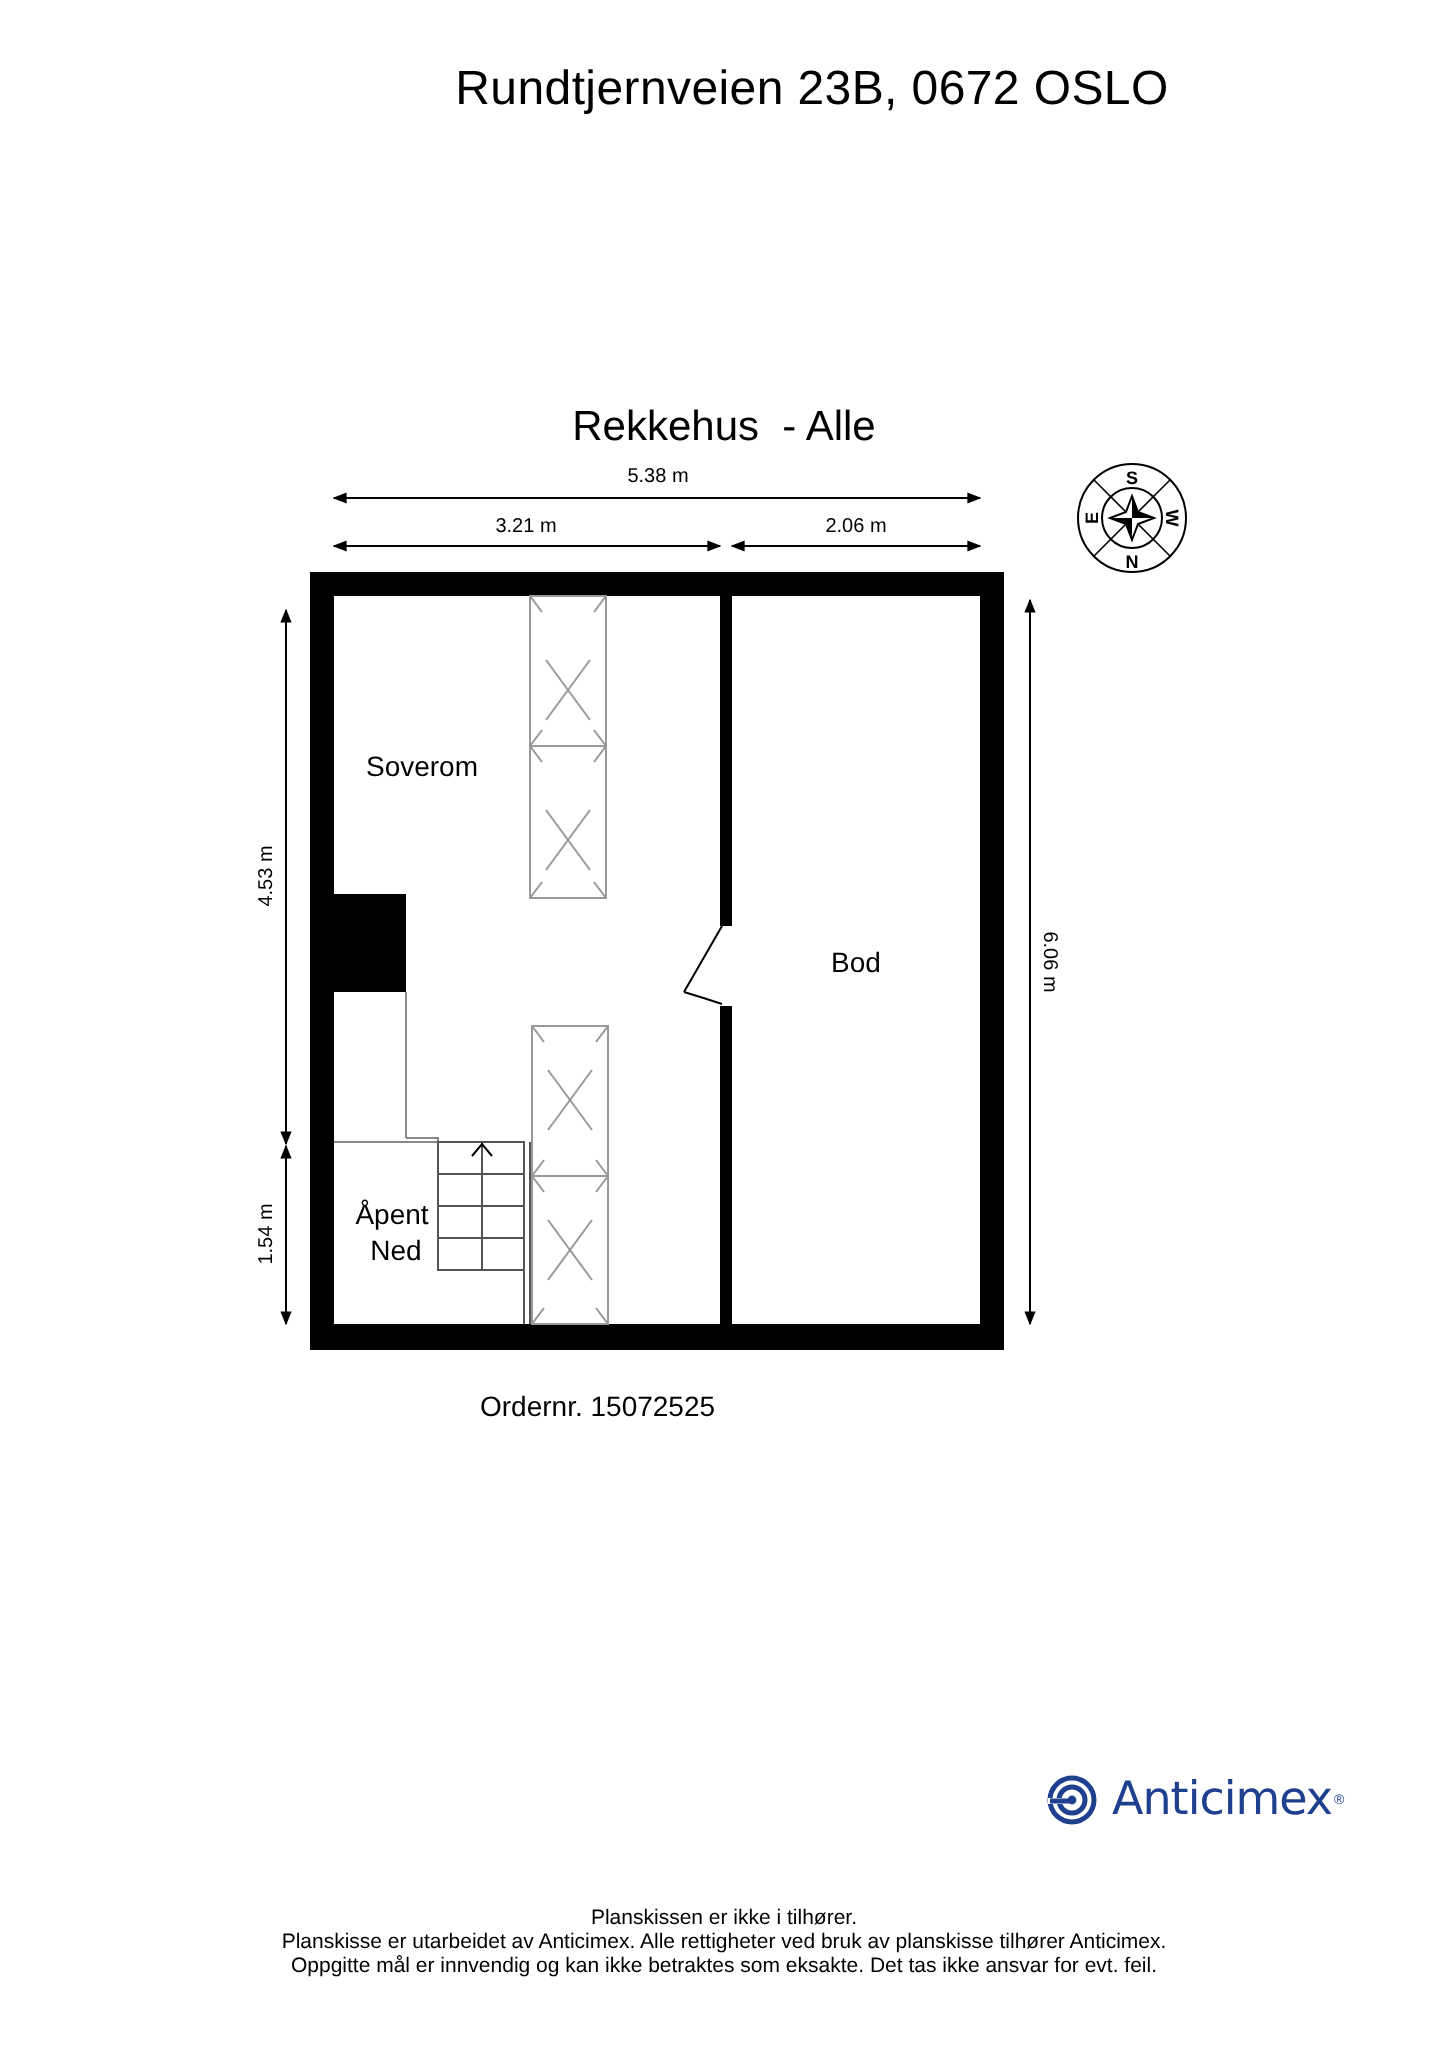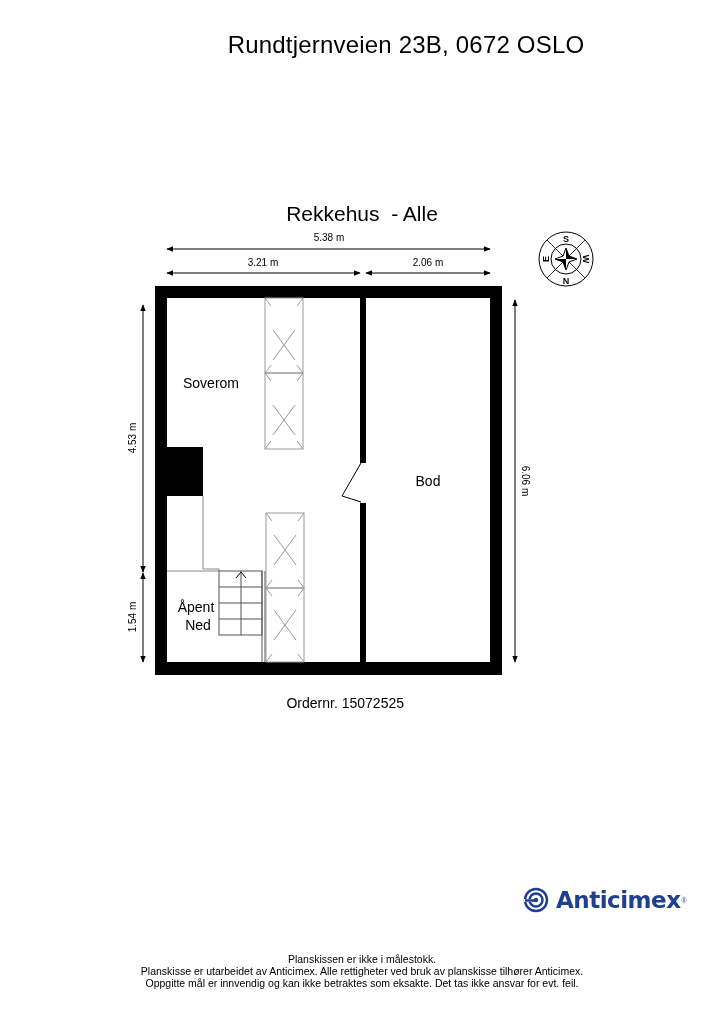--- a/index.html
+++ b/index.html
@@ -1,22 +1,22 @@
 <!DOCTYPE html>
 <html><head>
 <meta charset="utf-8">
 <style>
   html, body { margin: 0; padding: 0; background: #ffffff; }
   body { width: 724px; height: 1024px; position: relative; overflow: hidden; font-family: "Liberation Sans", sans-serif; color: #000; }
   .address { position: absolute; left: 0; width: 724px; top: 31px; text-align: center; font-size: 24px; letter-spacing: 0.2px; padding-left: 44px; }
   .plan-title { position: absolute; left: 200px; width: 324px; top: 202px; text-align: center; font-size: 21px; white-space: pre; }
   svg.plan { position: absolute; left: 0; top: 0; }
-  .order { position: absolute; left: 240px; width: 164px; top: 695px; text-align: right; font-size: 14px; }
+  .order { position: absolute; left: 240px; width: 164px; top: 695px; text-align: left; font-size: 14px; }
   .logo { position: absolute; left: 522px; top: 887px; display: flex; align-items: center; }
-  .logo-text { font-family: "DejaVu Sans", sans-serif; font-weight: bold; font-size: 23px; color: #1f3f8f; letter-spacing: -0.5px; margin-left: 4px; }
+  .logo-text { font-family: "DejaVu Sans", sans-serif; font-weight: normal; font-size: 23px; color: #1f3f8f; letter-spacing: -0.5px; margin-left: 4px; }
   .logo-reg { font-size: 7px; color: #1f3f8f; vertical-align: super; margin-left: 1px; }
   .disclaimer { position: absolute; left: 0; width: 724px; top: 953px; text-align: center; font-size: 10.5px; line-height: 12px; }
   .disclaimer div { white-space: nowrap; }
   .dim-label { font-family: "Liberation Sans", sans-serif; font-size: 10px; fill: #000; }
   .room-label { font-family: "Liberation Sans", sans-serif; font-size: 14px; fill: #000; }
 </style>
 </head>
 <body>
 
 <div class="address">Rundtjernveien 23B, 0672 OSLO</div>
@@ -150,16 +150,16 @@
     <circle cx="14" cy="13" r="6.5" fill="none" stroke="#1f3f8f" stroke-width="2.5"></circle>
     <circle cx="14" cy="13" r="2.2" fill="#1f3f8f"></circle>
     <rect x="2" y="12" width="9" height="3" fill="#fff"></rect>
     <line x1="3" y1="13.5" x2="14" y2="13.5" stroke="#1f3f8f" stroke-width="2.5"></line>
   </svg>
   <span class="logo-text">Anticimex</span>
     <span class="logo-reg">®</span>
 </div>
 
 <div class="disclaimer">
-  <div>Planskissen er ikke i målestokk.</div>
+  <div>Planskissen er ikke i tilhører.</div>
   <div>Planskisse er utarbeidet av Anticimex. Alle rettigheter ved bruk av planskisse tilhører Anticimex.</div>
   <div>Oppgitte mål er innvendig og kan ikke betraktes som eksakte. Det tas ikke ansvar for evt. feil.</div>
 </div>
 
 </body></html>

